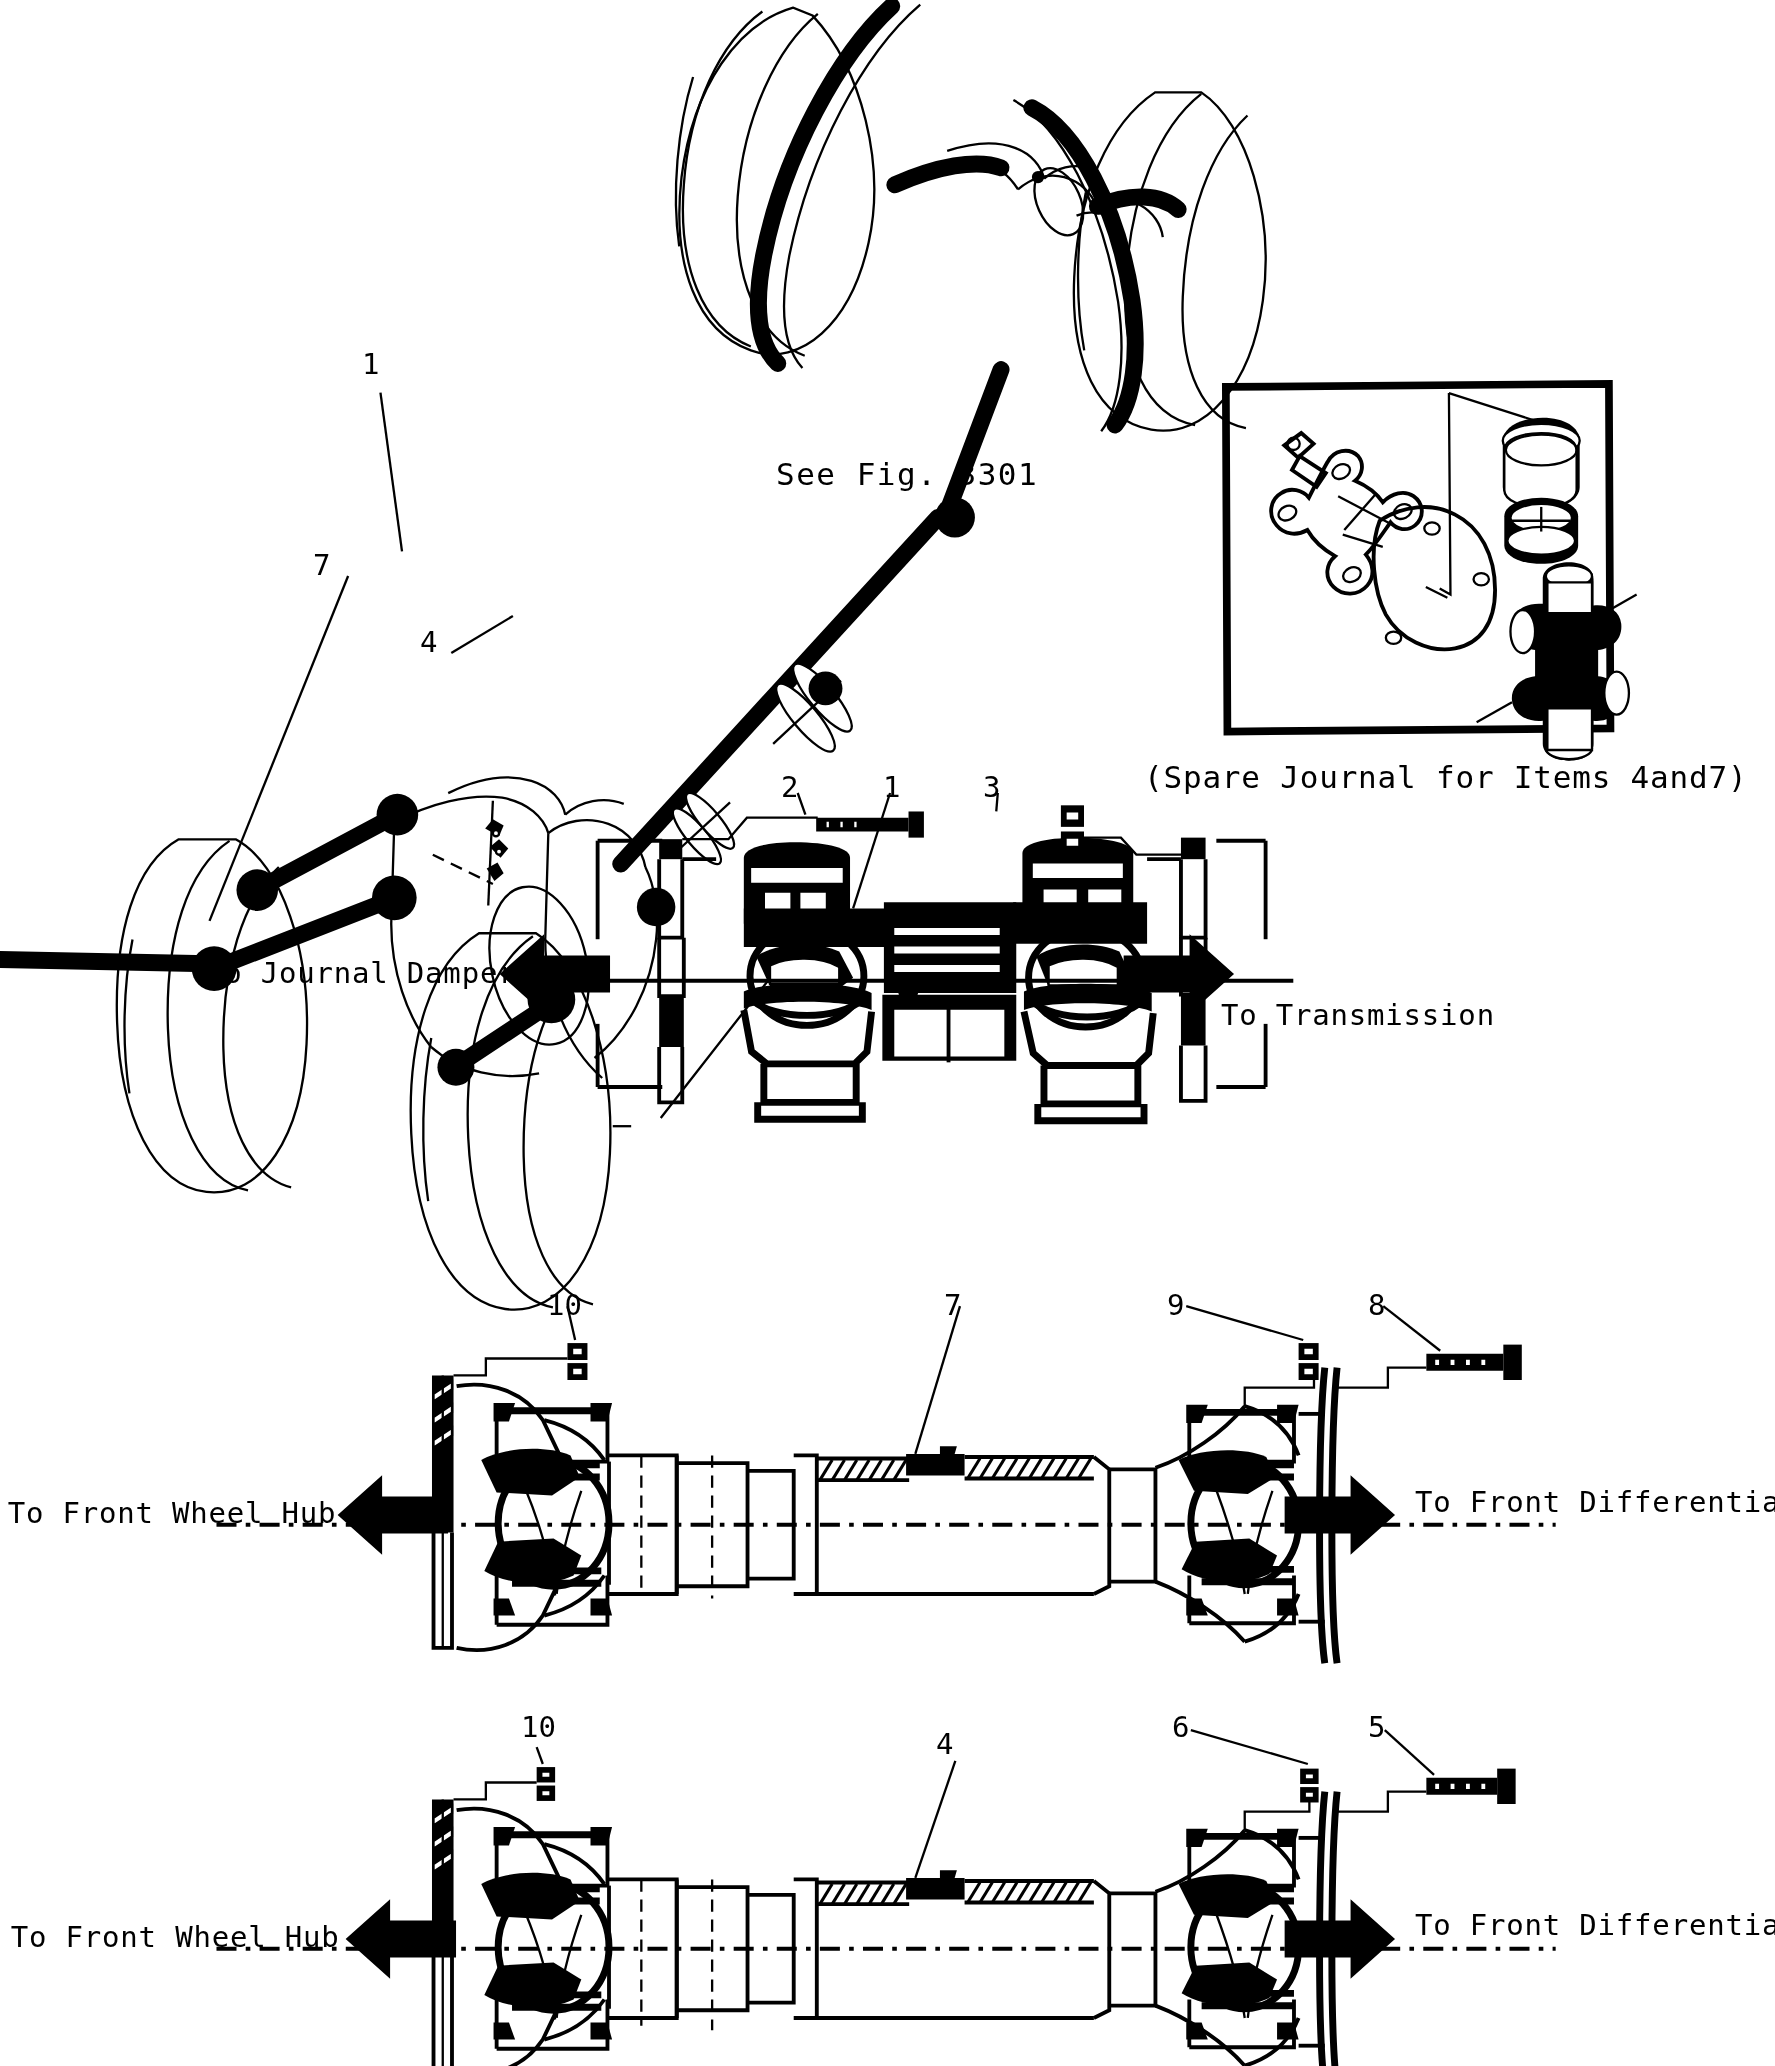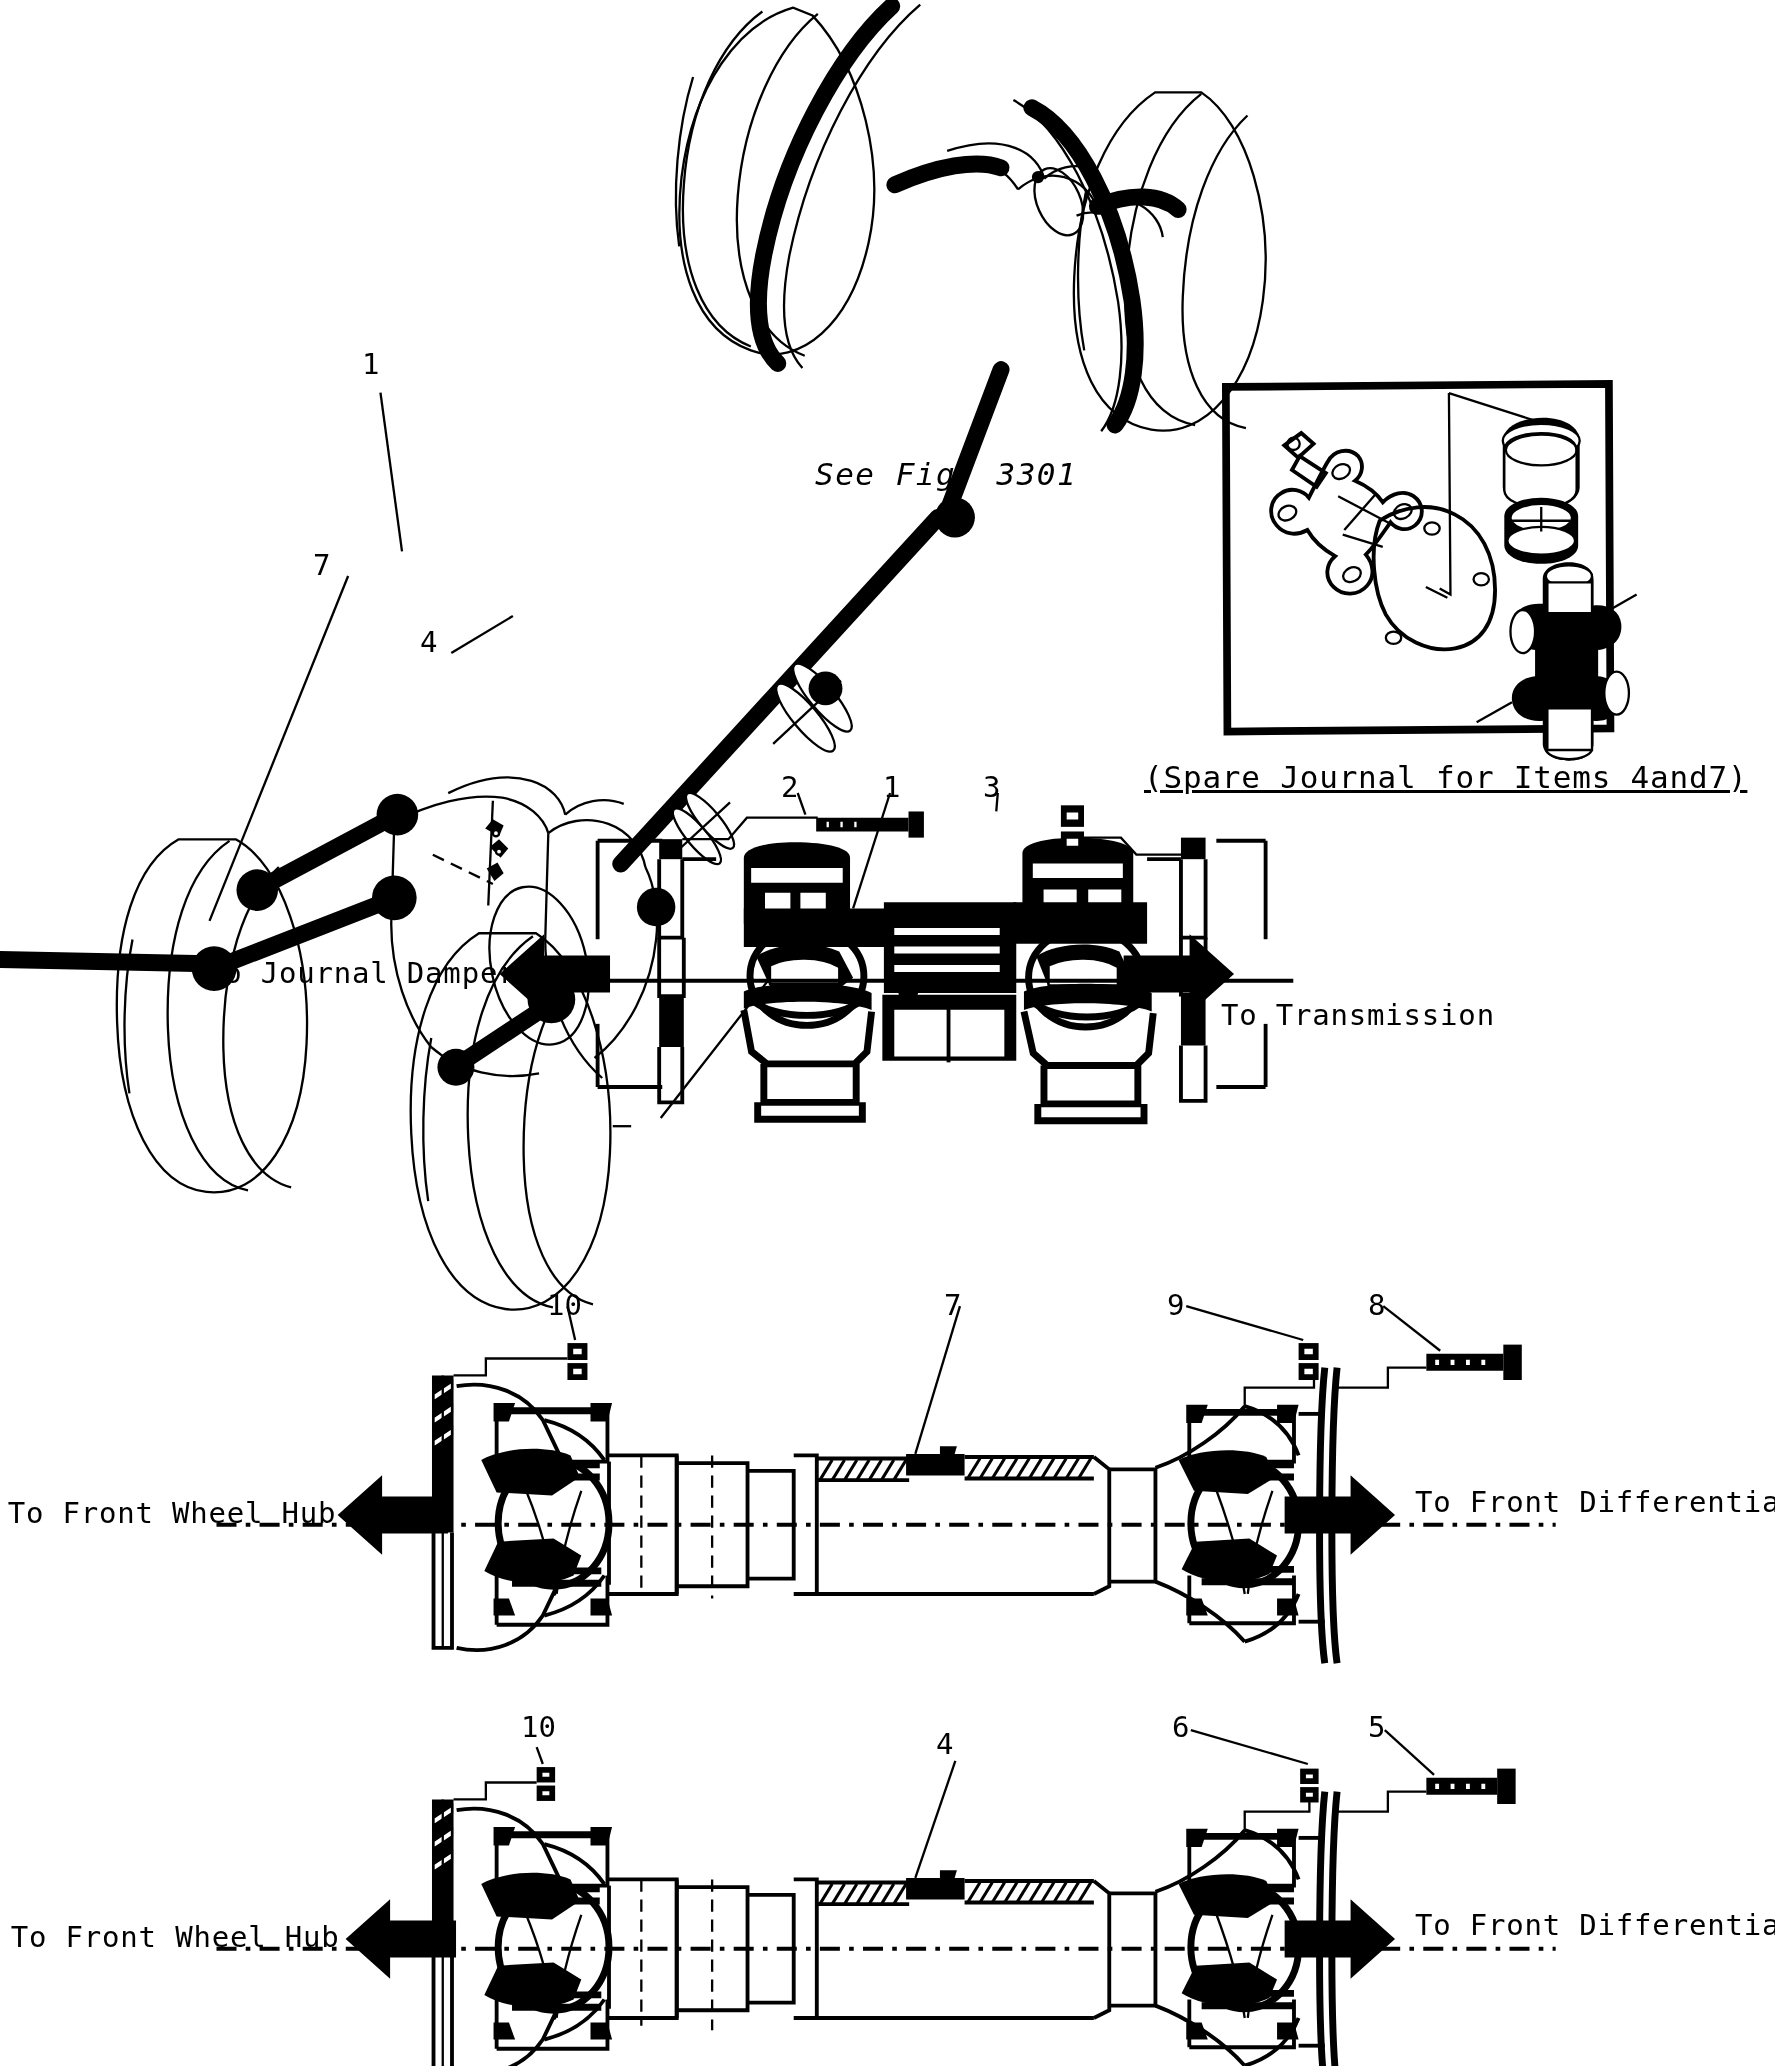--- a/index.html
+++ b/index.html
@@ -163,21 +163,21 @@
 
   <path class="ln thin" d="M494,510 L522,716"></path>
   <path class="ln thin" d="M452,748 L272,1196"></path>
   <path class="ln thin" d="M586,848 L666,800"></path>
 </svg>
 
 <div class="callout" style="left:362px;top:347px;">1</div>
 <div class="callout" style="left:313px;top:548px;">7</div>
 <div class="callout" style="left:420px;top:625px;">4</div>
 
-<div class="lbl fig-ref" style="left:815px;top:456px;font-style:italic;">See Fig. 3301</div>
+<div class="lbl fig-ref" style="left:776px;top:456px;">See Fig. 3301</div>
 
 <svg width="462" height="400" style="left:1201px;top:370px;" viewBox="0 0 600 520">
 
   <path class="ln" stroke-width="10" fill="none" d="M32,22 L530,18 L532,466 L34,470 Z"></path>
 
   <g>
     <path class="ln med nofill" d="M108,98 l22,-16 l16,14 l-20,18 z"></path>
     <path class="ln med nofill" d="M128,112 l34,22 l-12,18 l-32,-22 z"></path>
     <circle class="ln thin nofill" cx="120" cy="96" r="8"></circle>
   </g>
@@ -242,21 +242,21 @@
     <path class="wht" d="M450,276 L508,276 L508,316 L450,316 Z"></path>
     <ellipse class="wht" cx="418" cy="340" rx="16" ry="28"></ellipse>
     <ellipse class="wht" cx="540" cy="420" rx="16" ry="28"></ellipse>
     <ellipse class="wht" cx="478" cy="492" rx="30" ry="14"></ellipse>
     <path class="wht" d="M450,440 L508,440 L508,494 L450,494 Z"></path>
     <path class="ln thin" d="M524,316 L566,292"></path>
     <path class="ln thin" d="M404,432 L358,458"></path>
   </g>
 </svg>
 
-<div class="lbl spare-cap" style="left:1144px;top:759px;text-decoration:underline;">(Spare Journal for Items 4and7)</div>
+<div class="lbl spare-cap" style="left:1144px;top:759px;">(Spare Journal for Items 4and7)</div>
 
 <svg width="1078" height="354" style="left:585px;top:793px;" viewBox="0 0 1400 460">
 
   <g>
     <path class="ln med" d="M16,62 L100,62"></path>
     <path class="ln med" d="M16,62 L16,190"></path>
     <path class="ln med" d="M16,382 L100,382"></path>
     <path class="ln med" d="M16,300 L16,382"></path>
     <path class="ln med" d="M820,62 L884,62"></path>
     <path class="ln med" d="M884,62 L884,190"></path>

